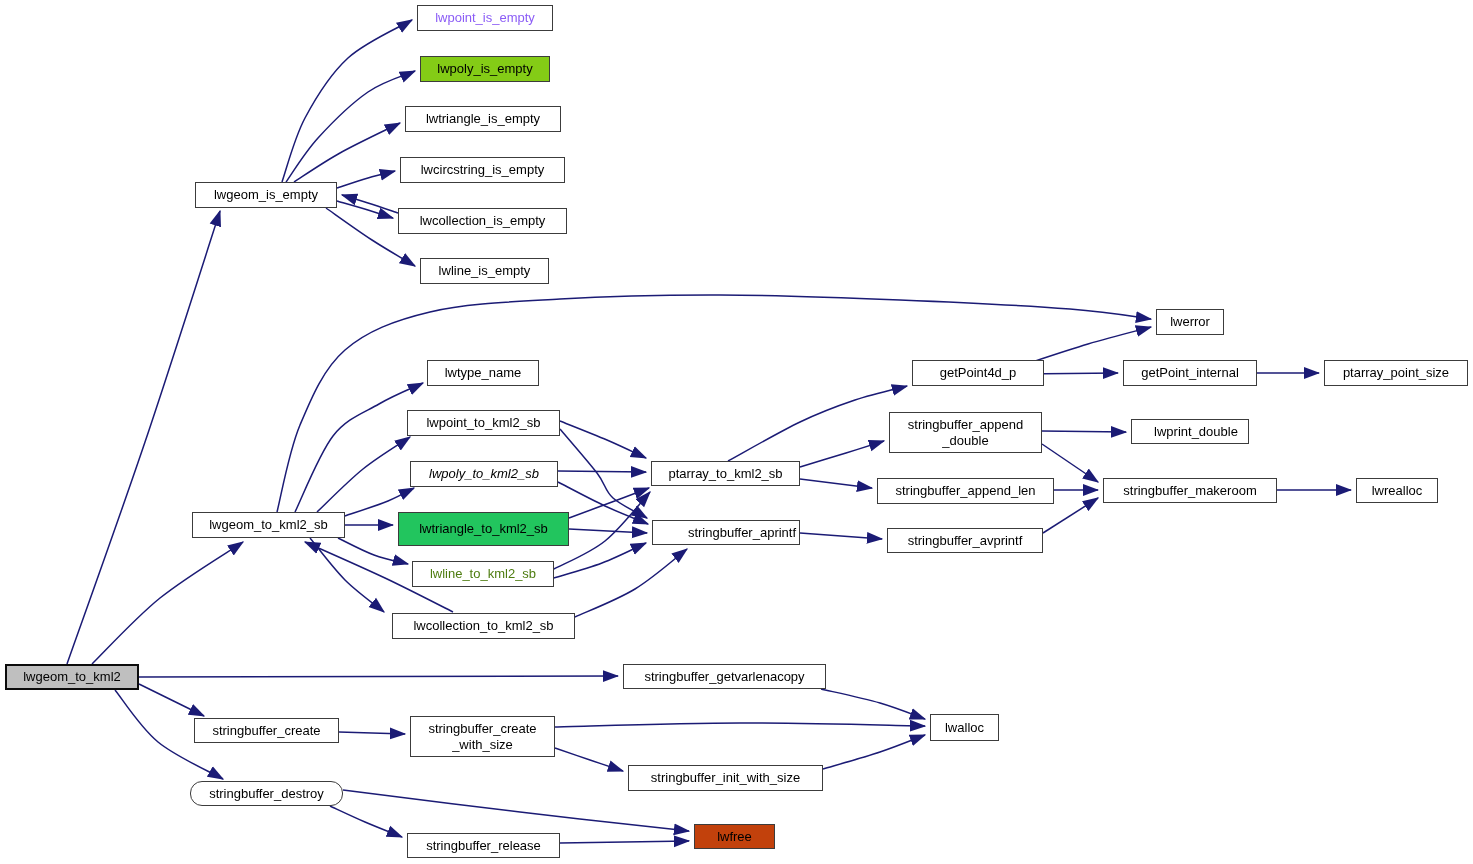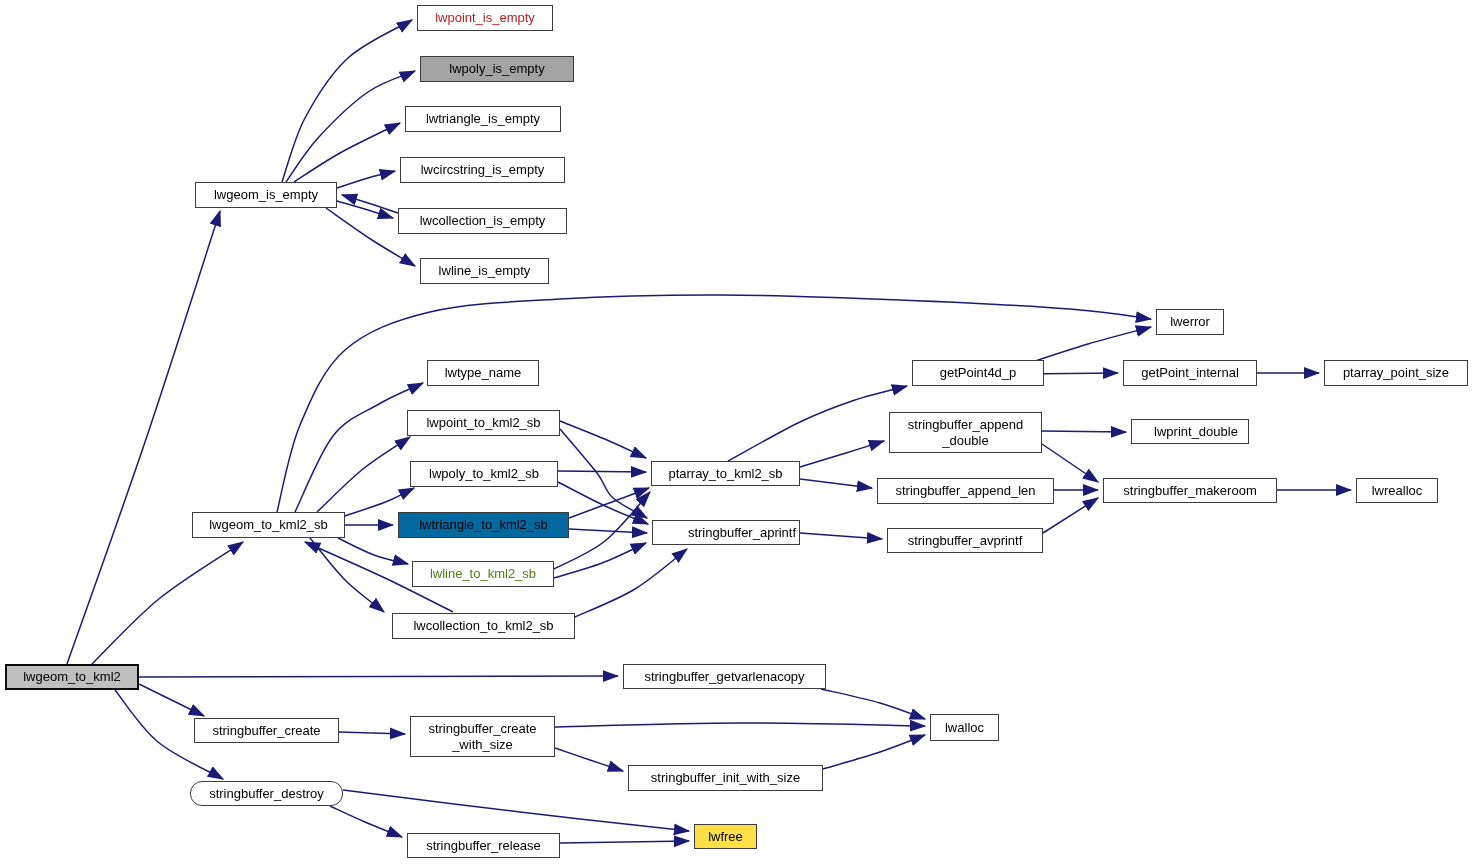--- a/index.html
+++ b/index.html
@@ -67,32 +67,32 @@
         <path d="M339,732 L405,734" fill="none" stroke="#1b1b75" stroke-width="1.5" marker-end="url(#arrowhead)"></path>
         <path d="M555,727 C585.8333333333334,726.3333333333334 678.3333333333334,723.1666666666666 740,723 C801.6666666666666,722.8333333333334 894.1666666666666,725.5 925,726" fill="none" stroke="#1b1b75" stroke-width="1.5" marker-end="url(#arrowhead)"></path>
         <path d="M555,748 C560.8333333333334,750 578.6666666666666,756.1666666666666 590,760 C601.3333333333334,763.8333333333334 617.5,769.1666666666666 623,771" fill="none" stroke="#1b1b75" stroke-width="1.5" marker-end="url(#arrowhead)"></path>
         <path d="M823,769 C832.5,766.1666666666666 863,757.6666666666666 880,752 C897,746.3333333333334 917.5,737.8333333333334 925,735" fill="none" stroke="#1b1b75" stroke-width="1.5" marker-end="url(#arrowhead)"></path>
         <path d="M343,790 C372.5,793.6666666666666 462.3333333333333,805.1666666666666 520,812 C577.6666666666666,818.8333333333334 660.8333333333334,827.8333333333334 689,831" fill="none" stroke="#1b1b75" stroke-width="1.5" marker-end="url(#arrowhead)"></path>
         <path d="M330,806 C335.8333333333333,808.6666666666666 353,816.8333333333334 365,822 C377,827.1666666666666 395.8333333333333,834.5 402,837" fill="none" stroke="#1b1b75" stroke-width="1.5" marker-end="url(#arrowhead)"></path>
         <path d="M560,843 L689,841" fill="none" stroke="#1b1b75" stroke-width="1.5" marker-end="url(#arrowhead)"></path>
       </g>
   </svg>
   <div id="node-layer">
-      <div class="node" style="left: 417px; top: 5px; width: 136px; height: 26px; background: rgb(255, 255, 255); border-color: rgb(60, 60, 60); color: #b91c1c;">lwpoint_is_empty</div>
-      <div class="node" style="left: 420px; top: 56px; width: 154px; height: 26px; background: #a3a3a3; border-color: rgb(60, 60, 60); color: rgb(0, 0, 0);">lwpoly_is_empty</div>
+      <div class="node" style="left: 417px; top: 5px; width: 136px; height: 26px; background: rgb(255, 255, 255); border-color: rgb(60, 60, 60); color: #8b5cf6;">lwpoint_is_empty</div>
+      <div class="node" style="left: 420px; top: 56px; width: 130px; height: 26px; background: #84cc16; border-color: rgb(60, 60, 60); color: rgb(0, 0, 0);">lwpoly_is_empty</div>
       <div class="node" style="left: 405px; top: 106px; width: 156px; height: 26px; background: rgb(255, 255, 255); border-color: rgb(60, 60, 60); color: rgb(0, 0, 0);">lwtriangle_is_empty</div>
       <div class="node" style="left: 400px; top: 157px; width: 165px; height: 26px; background: rgb(255, 255, 255); border-color: rgb(60, 60, 60); color: rgb(0, 0, 0);">lwcircstring_is_empty</div>
       <div class="node" style="left: 195px; top: 182px; width: 142px; height: 26px; background: rgb(255, 255, 255); border-color: rgb(60, 60, 60); color: rgb(0, 0, 0);">lwgeom_is_empty</div>
       <div class="node" style="left: 398px; top: 208px; width: 169px; height: 26px; background: rgb(255, 255, 255); border-color: rgb(60, 60, 60); color: rgb(0, 0, 0);">lwcollection_is_empty</div>
       <div class="node" style="left: 420px; top: 258px; width: 129px; height: 26px; background: rgb(255, 255, 255); border-color: rgb(60, 60, 60); color: rgb(0, 0, 0);">lwline_is_empty</div>
       <div class="node" style="left: 427px; top: 360px; width: 112px; height: 26px; background: rgb(255, 255, 255); border-color: rgb(60, 60, 60); color: rgb(0, 0, 0);">lwtype_name</div>
       <div class="node" style="left: 407px; top: 410px; width: 153px; height: 26px; background: rgb(255, 255, 255); border-color: rgb(60, 60, 60); color: rgb(0, 0, 0);">lwpoint_to_kml2_sb</div>
-      <div class="node" style="left: 410px; top: 461px; width: 148px; height: 26px; background: rgb(255, 255, 255); border-color: rgb(60, 60, 60); color: rgb(0, 0, 0);">lwpoly_to_kml2_sb</div>
+      <div class="node" style="left: 410px; top: 461px; width: 148px; height: 26px; background: rgb(255, 255, 255); border-color: rgb(60, 60, 60); color: rgb(0, 0, 0); font-style: italic;">lwpoly_to_kml2_sb</div>
       <div class="node" style="left: 192px; top: 512px; width: 153px; height: 26px; background: rgb(255, 255, 255); border-color: rgb(60, 60, 60); color: rgb(0, 0, 0);">lwgeom_to_kml2_sb</div>
-      <div class="node" style="left: 398px; top: 512px; width: 171px; height: 26px; background: #0369a1; border-color: rgb(60, 60, 60); color: rgb(0, 0, 0);">lwtriangle_to_kml2_sb</div>
+      <div class="node" style="left: 398px; top: 512px; width: 171px; height: 34px; background: #22c55e; border-color: rgb(60, 60, 60); color: rgb(0, 0, 0);">lwtriangle_to_kml2_sb</div>
       <div class="node" style="left: 412px; top: 561px; width: 142px; height: 26px; background: rgb(255, 255, 255); border-color: rgb(60, 60, 60); color: #4d7c0f;">lwline_to_kml2_sb</div>
       <div class="node" style="left: 392px; top: 613px; width: 183px; height: 26px; background: rgb(255, 255, 255); border-color: rgb(60, 60, 60); color: rgb(0, 0, 0);">lwcollection_to_kml2_sb</div>
       <div class="node" style="left: 651px; top: 461px; width: 149px; height: 25px; background: rgb(255, 255, 255); border-color: rgb(60, 60, 60); color: rgb(0, 0, 0); text-align: center;">ptarray_to_kml2_sb</div>
       <div class="node" style="left: 652px; top: 520px; width: 148px; height: 25px; background: rgb(255, 255, 255); border-color: rgb(60, 60, 60); color: rgb(0, 0, 0); padding-left: 32px;">stringbuffer_aprintf</div>
       <div class="node" style="left: 912px; top: 360px; width: 132px; height: 26px; background: rgb(255, 255, 255); border-color: rgb(60, 60, 60); color: rgb(0, 0, 0);">getPoint4d_p</div>
       <div class="node" style="left: 889px; top: 412px; width: 153px; height: 41px; background: rgb(255, 255, 255); border-color: rgb(60, 60, 60); color: rgb(0, 0, 0);">stringbuffer_append
 _double</div>
       <div class="node" style="left: 877px; top: 478px; width: 177px; height: 26px; background: rgb(255, 255, 255); border-color: rgb(60, 60, 60); color: rgb(0, 0, 0);">stringbuffer_append_len</div>
       <div class="node" style="left: 887px; top: 528px; width: 156px; height: 25px; background: rgb(255, 255, 255); border-color: rgb(60, 60, 60); color: rgb(0, 0, 0);">stringbuffer_avprintf</div>
       <div class="node" style="left: 1156px; top: 309px; width: 68px; height: 26px; background: rgb(255, 255, 255); border-color: rgb(60, 60, 60); color: rgb(0, 0, 0);">lwerror</div>
@@ -103,15 +103,15 @@
       <div class="node" style="left: 1356px; top: 478px; width: 82px; height: 25px; background: rgb(255, 255, 255); border-color: rgb(60, 60, 60); color: rgb(0, 0, 0);">lwrealloc</div>
       <div class="node hl" style="left: 5px; top: 664px; width: 134px; height: 26px; background: rgb(191, 191, 191); border-color: rgb(12, 12, 12); color: rgb(0, 0, 0);">lwgeom_to_kml2</div>
       <div class="node" style="left: 623px; top: 664px; width: 203px; height: 25px; background: rgb(255, 255, 255); border-color: rgb(60, 60, 60); color: rgb(0, 0, 0);">stringbuffer_getvarlenacopy</div>
       <div class="node" style="left: 194px; top: 718px; width: 145px; height: 25px; background: rgb(255, 255, 255); border-color: rgb(60, 60, 60); color: rgb(0, 0, 0);">stringbuffer_create</div>
       <div class="node" style="left: 410px; top: 716px; width: 145px; height: 41px; background: rgb(255, 255, 255); border-color: rgb(60, 60, 60); color: rgb(0, 0, 0);">stringbuffer_create
 _with_size</div>
       <div class="node" style="left: 628px; top: 765px; width: 195px; height: 26px; background: rgb(255, 255, 255); border-color: rgb(60, 60, 60); color: rgb(0, 0, 0);">stringbuffer_init_with_size</div>
       <div class="node" style="left: 190px; top: 781px; width: 153px; height: 25px; background: rgb(255, 255, 255); border-color: rgb(60, 60, 60); color: rgb(0, 0, 0); border-radius: 12px;">stringbuffer_destroy</div>
       <div class="node" style="left: 407px; top: 833px; width: 153px; height: 25px; background: rgb(255, 255, 255); border-color: rgb(60, 60, 60); color: rgb(0, 0, 0);">stringbuffer_release</div>
       <div class="node" style="left: 930px; top: 714px; width: 69px; height: 27px; background: rgb(255, 255, 255); border-color: rgb(60, 60, 60); color: rgb(0, 0, 0);">lwalloc</div>
-      <div class="node" style="left: 694px; top: 824px; width: 63px; height: 25px; background: #fde047; border-color: rgb(60, 60, 60); color: rgb(0, 0, 0);">lwfree</div>
+      <div class="node" style="left: 694px; top: 824px; width: 81px; height: 25px; background: #c2410c; border-color: rgb(60, 60, 60); color: rgb(0, 0, 0);">lwfree</div>
     </div>
 </div>
 
 </body></html>

